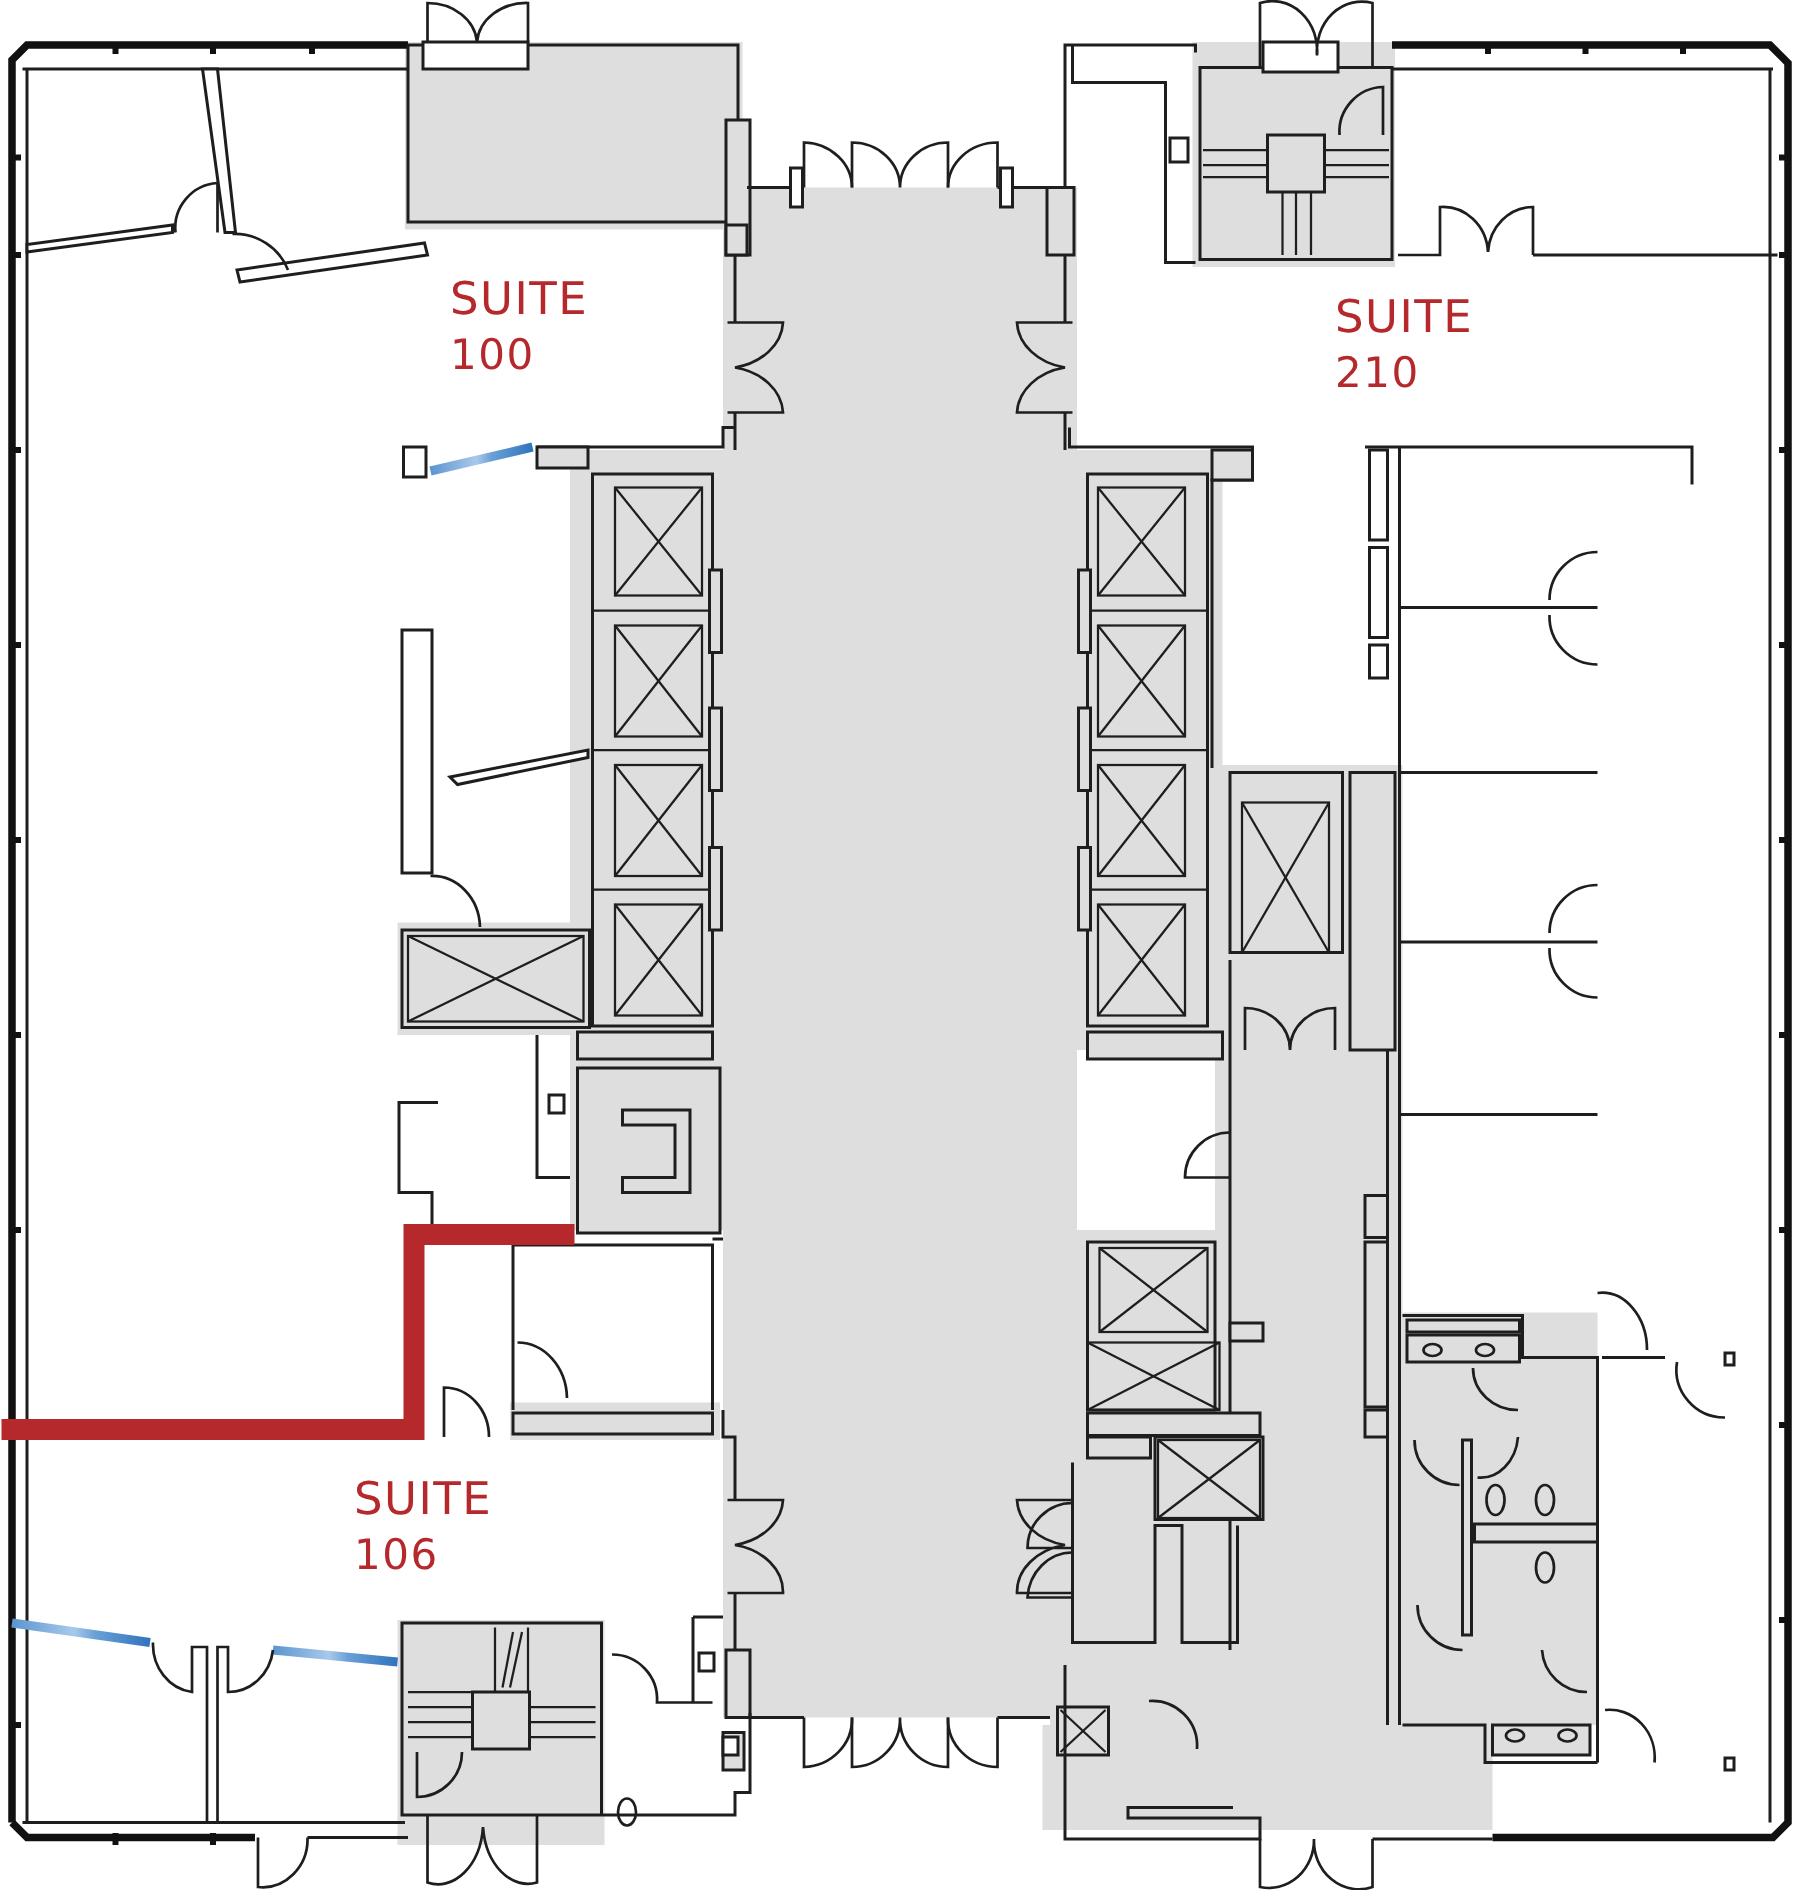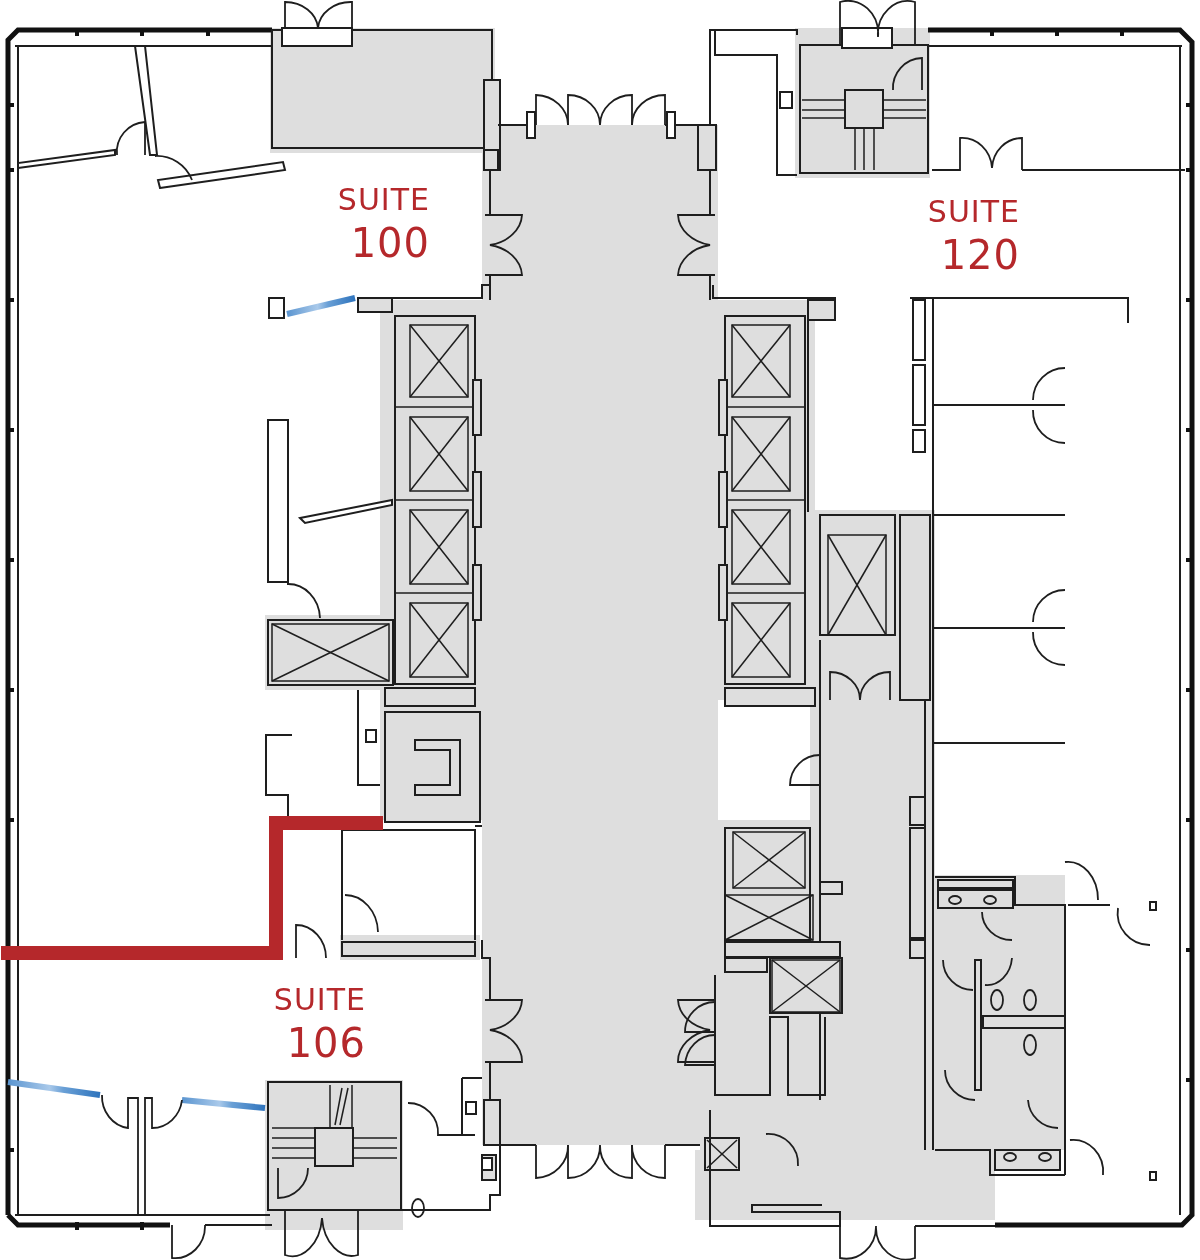--- a/index.html
+++ b/index.html
@@ -2,26 +2,26 @@
 <html><head>
 <meta charset="utf-8">
 <style>
   html, body { margin: 0; padding: 0; background: #ffffff; }
   body { width: 1200px; height: 1260px; overflow: hidden; position: relative; }
   #plan { position: absolute; left: 0; top: 0; width: 1200px; height: 1260px; }
   .suite-label {
     position: absolute;
     font-family: "DejaVu Sans", sans-serif;
     color: #b5282b;
-    text-align: right;
+    text-align: left;
     line-height: 1;
     letter-spacing: 1px;
   }
   .suite-label .word { display: block; font-size: 30px; font-weight: normal; }
-  .suite-label .num  { display: block; font-size: 40px; font-weight: normal; margin-top: 8px; }
+  .suite-label .num  { display: block; font-size: 28px; font-weight: normal; margin-top: 8px; }
   svg .wall { fill: none; stroke: #1e1e1e; stroke-width: 2; }
   svg .wallf { fill: #ffffff; stroke: #1e1e1e; stroke-width: 2; }
   svg .core { fill: #dedede; stroke: none; }
   svg .box  { fill: #dedede; stroke: #1e1e1e; stroke-width: 2; }
   svg .xbox { fill: none; stroke: #1e1e1e; stroke-width: 1.5; }
   svg .ext  { fill: none; stroke: #111; stroke-width: 5; }
   svg .door { fill: none; stroke: #1e1e1e; stroke-width: 1.8; }
   svg .glass { stroke-width: 6; stroke-linecap: butt; }
   svg .demise { fill: none; stroke-linecap: square; }
 </style>
@@ -375,18 +375,18 @@
     <rect class="wallf" x="1150" y="1172" width="6" height="8"></rect>
   </g>
 </svg>
 
 <div class="suite-label" style="left:300px; top:185px; width:130px;">
   <span class="word">SUITE</span>
   <span class="num">100</span>
 </div>
 <div class="suite-label" style="left:890px; top:197px; width:130px;">
   <span class="word">SUITE</span>
-  <span class="num">120</span>
+  <span class="num">210</span>
 </div>
 <div class="suite-label" style="left:236px; top:985px; width:130px;">
   <span class="word">SUITE</span>
   <span class="num">106</span>
 </div>
 
 </body></html>

